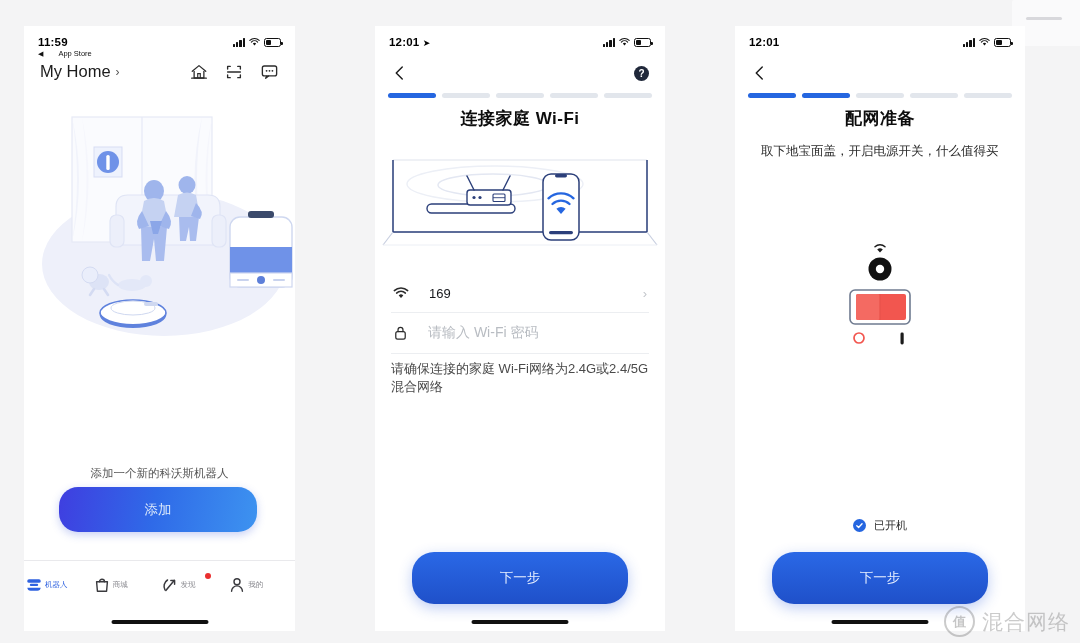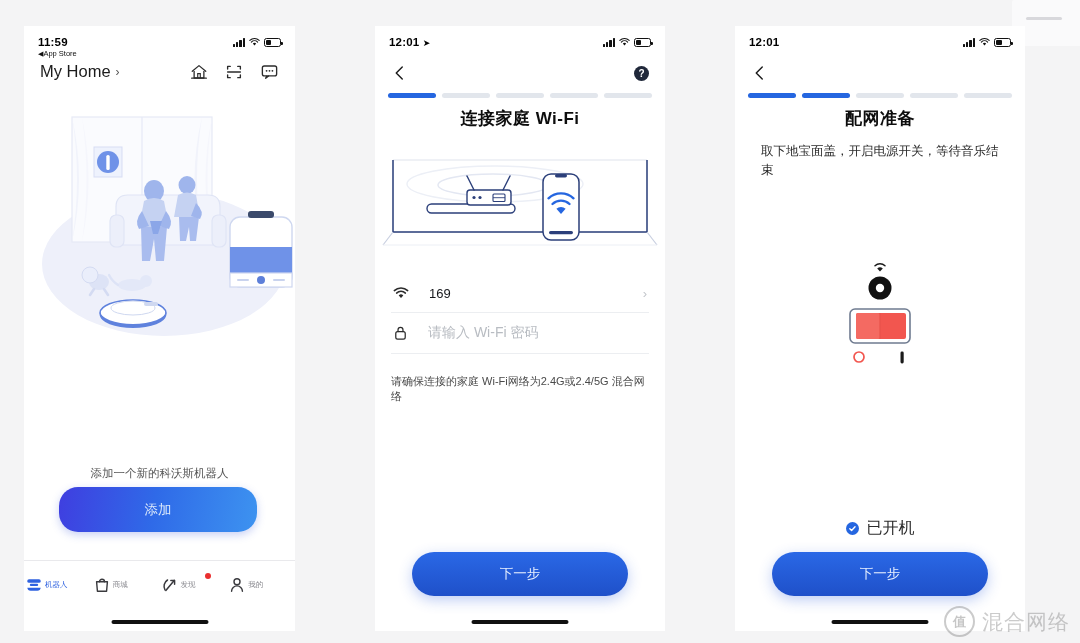--- a/index.html
+++ b/index.html
@@ -31,21 +31,21 @@
   .p3{left:735px;width:290px;}
 
   
   .statusbar{
     position:relative;height:30px;
     display:flex;align-items:flex-start;justify-content:space-between;
     padding:10px 14px 0 14px;box-sizing:border-box;
   }
   .st-time{font-size:11.5px;font-weight:bold;color:#000;letter-spacing:.2px;}
   .st-left{display:flex;flex-direction:column;justify-content:center;}
-  .st-back{font-size:7.5px;color:#111;margin-top:1px;display:flex;align-items:center;gap:0;}
+  .st-back{font-size:7.5px;color:#111;margin-top:1px;display:flex;align-items:center;gap:15px;}
   .st-back .tri{font-size:7px;line-height:1;}
   .st-right{display:flex;align-items:center;gap:4px;margin-top:2px;}
   .bars{display:flex;align-items:flex-end;gap:1.2px;height:9px;}
   .bars i{display:block;width:2.2px;background:#111;border-radius:.5px;}
   .bars i:nth-child(1){height:3px}.bars i:nth-child(2){height:5px}
   .bars i:nth-child(3){height:7px}.bars i:nth-child(4){height:9px}
   .wifi-ic{width:11px;height:9px;position:relative;}
   .batt{width:17px;height:9px;border:1.1px solid #111;border-radius:2.5px;position:relative;box-sizing:border-box;}
   .batt::after{content:"";position:absolute;right:-3px;top:2.6px;width:1.6px;height:3.6px;background:#111;border-radius:0 1px 1px 0;}
   .batt i{position:absolute;left:1px;top:1px;bottom:1px;background:#111;border-radius:1px;}
@@ -103,38 +103,38 @@
   .step-title{text-align:center;font-size:17px;font-weight:bold;color:#0d0d0d;margin-top:9px;letter-spacing:.5px;}
   .step-desc{font-size:12.5px;color:#2a2a2a;line-height:1.55;padding:12px 26px 0 26px;}
 
   
   .illu2{width:100%;height:105px;margin-top:22px;position:relative;}
   .form{margin:18px 16px 0 16px;}
   .row{display:flex;align-items:center;gap:20px;padding:11px 2px;border-bottom:1px solid #eceef1;}
   .row .val{font-size:13px;color:#16181c;flex:1;}
   .row .ph{font-size:14px;color:#b8bcc2;flex:1;}
   .row .arrow{color:#c3c6cb;font-size:13px;}
-  .hint{font-size:11px;color:#4a4a4a;line-height:1.45;margin:20px 16px 0 16px;}
+  .hint{font-size:13px;color:#4a4a4a;line-height:1.45;margin:6px 16px 0 16px;}
 
   
   .illu3{position:relative;width:100%;height:120px;margin-top:78px;}
   .illu3 svg{position:absolute;left:50%;transform:translateX(-50%);top:0;}
 
   .check-row{
     position:absolute;left:0;right:0;top:492px;
     display:flex;align-items:center;justify-content:center;gap:8px;cursor:pointer;
   }
   .check-row .cb{
     width:13px;height:13px;border-radius:50%;background:#2566e0;
     display:flex;align-items:center;justify-content:center;
   }
-  .check-row .lab{font-size:16px;color:#2b2b2b;}
+  .check-row .lab{font-size:11px;color:#2b2b2b;}
 
   .next-btn{
-    position:absolute;left:37px;width:216px;height:44px;border-radius:22px;border:none;cursor:pointer;
+    position:absolute;left:37px;width:216px;height:52px;border-radius:22px;border:none;cursor:pointer;
     background:linear-gradient(180deg,#2a68e6 0%,#1f50c9 100%);
     color:#e8f0ff;font-size:13.5px;font-family:inherit;
     display:flex;align-items:center;justify-content:center;
     box-shadow:0 4px 14px rgba(40,90,220,.30);
   }
   .p2 .next-btn{top:526px;}
   .p3 .next-btn{top:526px;}
 
   
   .wm{
@@ -440,21 +440,21 @@
 
     <div class="progress">
       <div class="seg on"></div>
       <div class="seg on"></div>
       <div class="seg"></div>
       <div class="seg"></div>
       <div class="seg"></div>
     </div>
 
     <div class="step-title">配网准备</div>
-    <div class="step-desc">取下地宝面盖，开启电源开关，等待音乐结束</div>
+    <div class="step-desc">取下地宝面盖，开启电源开关，什么值得买</div>
 
     <div class="illu3">
       <svg width="110" height="120" viewBox="0 0 110 120">
 
         <path d="M55 13.5 L52.2 10.4 a4.2 4.2 0 0 1 5.6 0Z" fill="#1b1b1b"></path>
         <path d="M50 7.8 a7.4 7.4 0 0 1 10 0" stroke="#1b1b1b" stroke-width="1.5" fill="none" stroke-linecap="round"></path>
 
         <circle cx="55" cy="30" r="11.5" fill="#111111"></circle>
         <circle cx="55" cy="30" r="4.2" fill="#ffffff"></circle>
 

